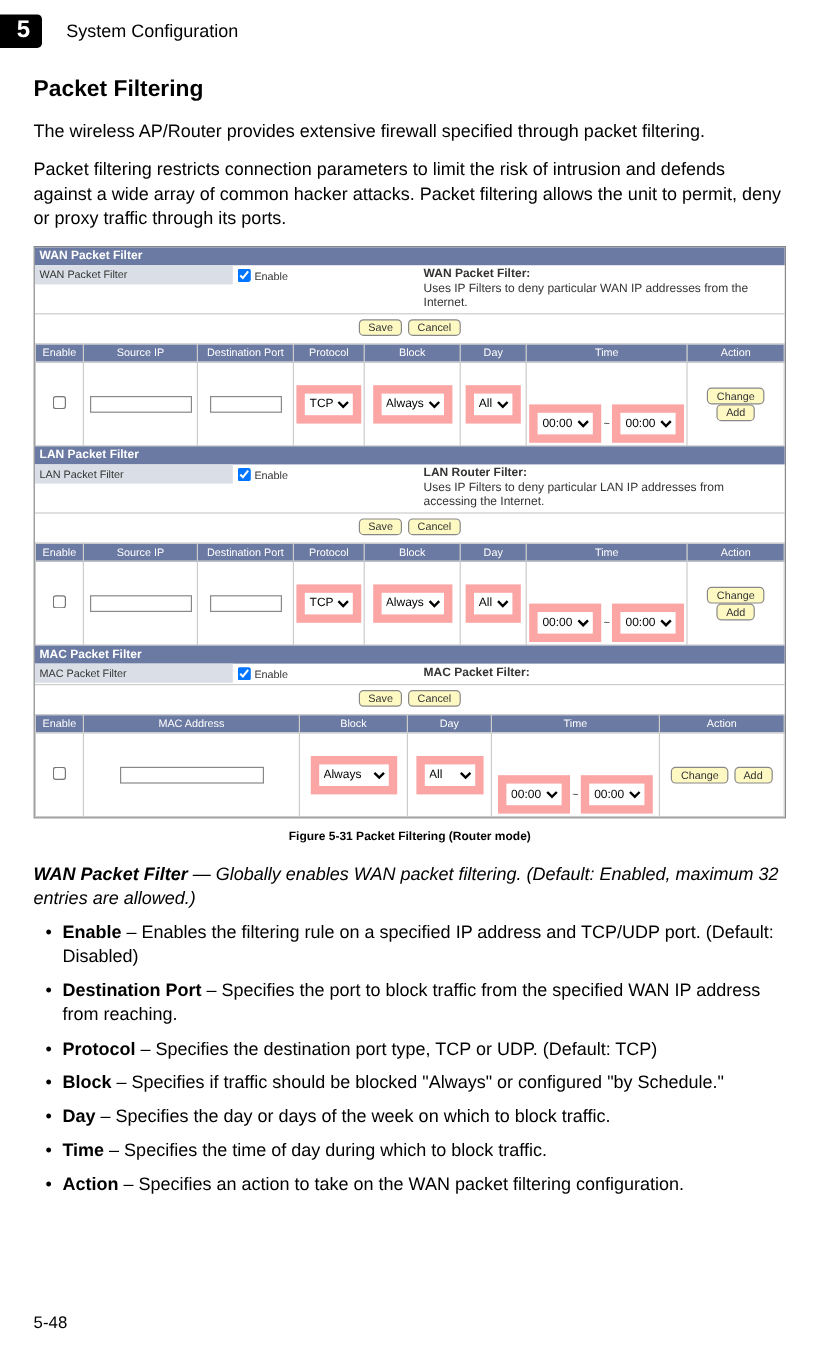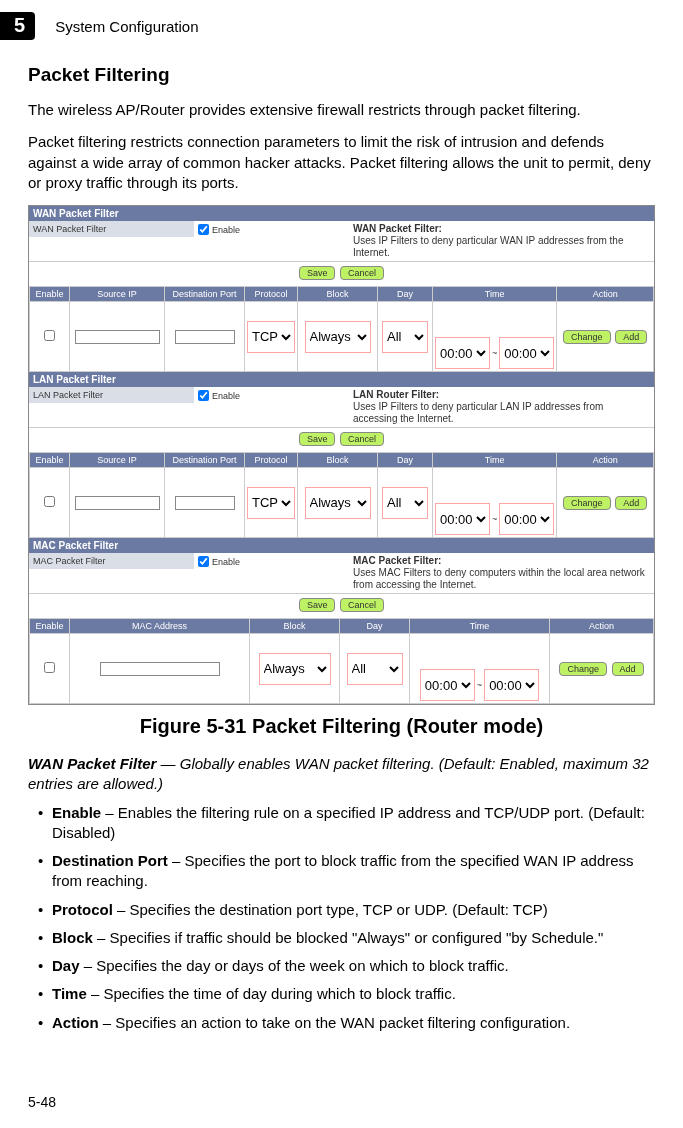--- a/index.html
+++ b/index.html
@@ -70,21 +70,21 @@
   .btn-row {
     text-align: center;
     padding: 4px 0 6px 0;
   }
   .ui-btn {
     display: inline-block;
     border: 1px solid #888;
     border-radius: 4px;
     padding: 1px 7px;
     font-size: 9px;
-    background: #bef264;
+    background: #fef9c3;
     margin: 0 1px;
   }
   table.filter-tbl {
     width: 100%;
     border-collapse: collapse;
     font-size: 9px;
   }
   table.filter-tbl th {
     background: #6B7AA3;
     color: #fff;
@@ -101,37 +101,37 @@
   }
   .mini-input {
     width: 100%;
     max-width: 70px;
     height: 14px;
     border: 1px solid #888;
     font-size: 9px;
   }
   .mini-select {
     height: 32px;
-    font-size: 13px;
-    border: 1px solid #fca5a5;
+    font-size: 10px;
+    border: 7px solid #fca5a5;
     background: #fff;
   }
   .mini-check {
     width: 11px; height: 11px;
   }
   .time-box {
     display: inline-flex;
     align-items: center;
     gap: 2px;
     margin-top: 33px;
   }
   .figure-caption {
     text-align: center;
     font-weight: bold;
-    font-size: 20px;
+    font-size: 10px;
     margin: 10px 0 16px 0;
   }
   .desc-line { margin-bottom: 8px; line-height: 1.35; font-style: italic; }
   ul.bullets {
     list-style: none;
     padding-left: 10px;
   }
   ul.bullets li {
     position: relative;
     padding-left: 14px;
@@ -153,21 +153,21 @@
 </style>
 </head>
 <body>
 
 <div class="hdr-row">
   <div class="chap-badge">5</div>
   <div class="chap-title">System Configuration</div>
 </div>
 
 <div class="section-title">Packet Filtering</div>
-<p class="body">The wireless AP/Router provides extensive firewall restricts through packet filtering.</p>
+<p class="body">The wireless AP/Router provides extensive firewall specified through packet filtering.</p>
 <p class="body">Packet filtering restricts connection parameters to limit the risk of intrusion and defends against a wide array of common hacker attacks. Packet filtering allows the unit to permit, deny or proxy traffic through its ports.</p>
 
 <div class="screenshot">
 
   <div class="panel-hdr">WAN Packet Filter</div>
   <div class="panel-row">
     <div class="panel-cell-label">WAN Packet Filter</div>
     <div class="panel-cell-enable">
       <input type="checkbox" checked="" class="mini-check" style="">
       <span>Enable</span>
@@ -267,21 +267,20 @@
 
   <div class="panel-hdr">MAC Packet Filter</div>
   <div class="panel-row">
     <div class="panel-cell-label">MAC Packet Filter</div>
     <div class="panel-cell-enable">
       <input type="checkbox" checked="" class="mini-check" style="">
       <span>Enable</span>
     </div>
     <div class="panel-cell-desc">
       <b>MAC Packet Filter:</b>
-      <span>Uses MAC Filters to deny computers within the local area network from accessing the Internet.</span>
     </div>
   </div>
   <div class="btn-row">
     <span class="ui-btn">Save</span>
     <span class="ui-btn">Cancel</span>
   </div>
   <table class="filter-tbl">
     <tbody>
         <tr>
       <th style="width:40px">Enable</th>

